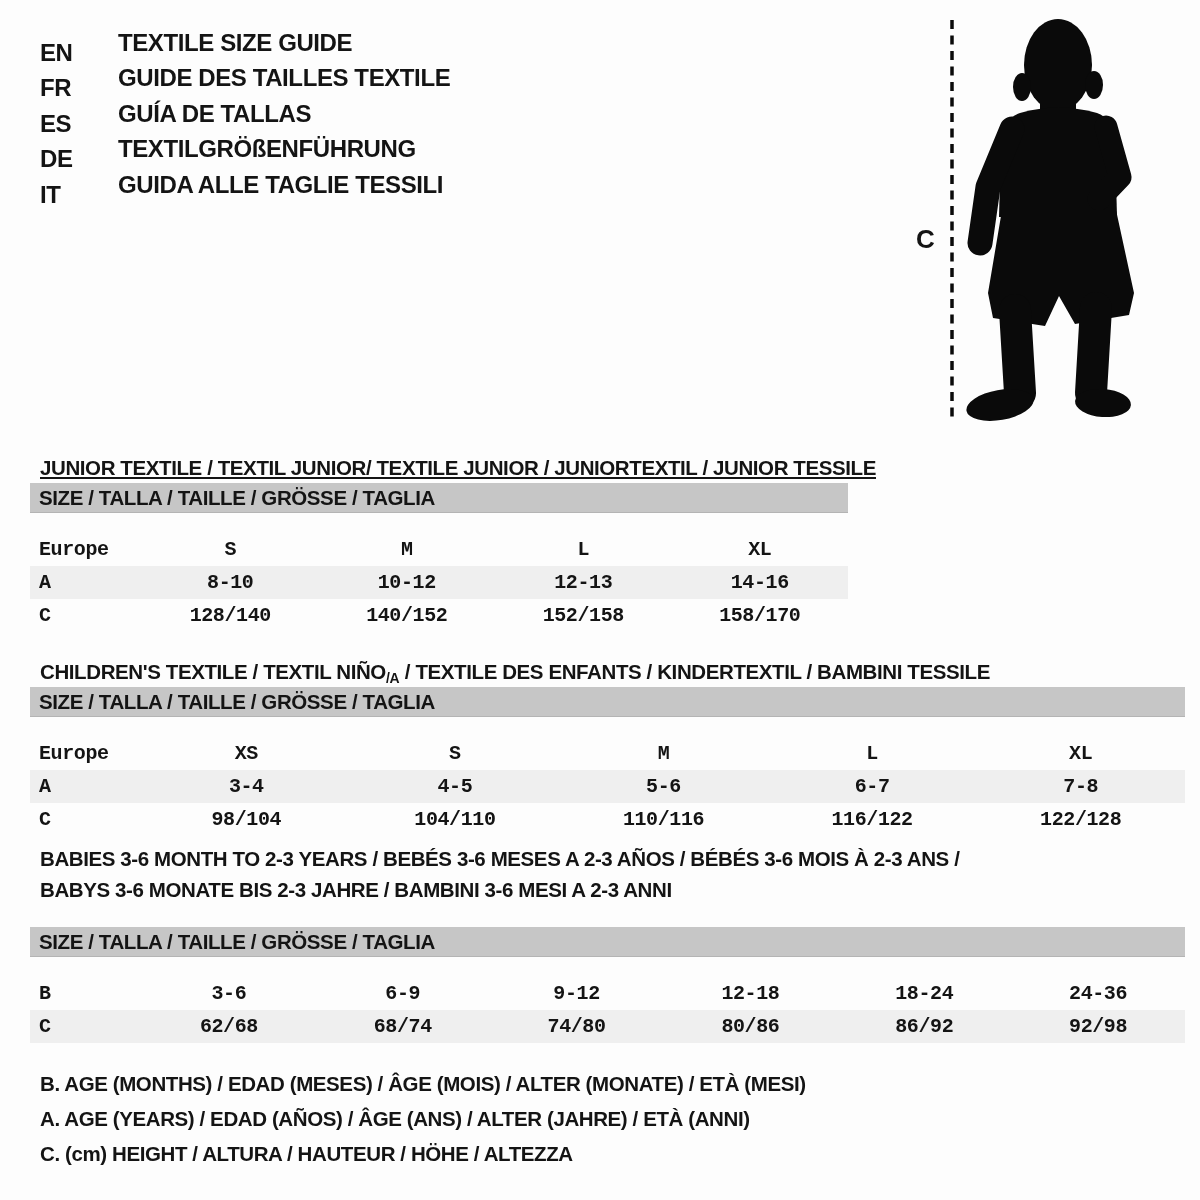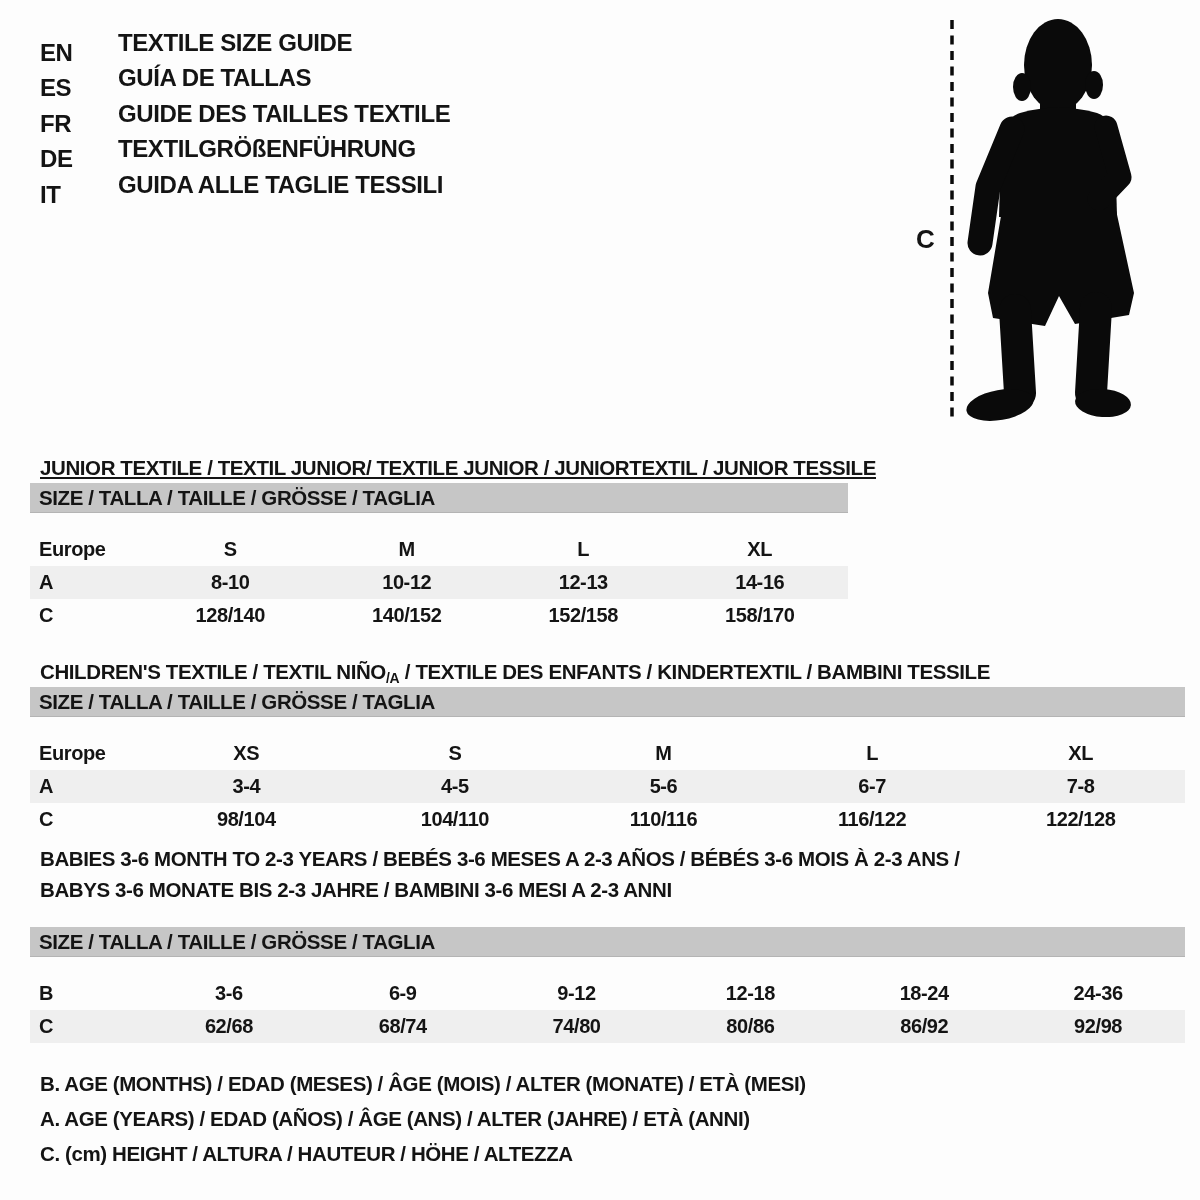--- a/index.html
+++ b/index.html
@@ -24,46 +24,46 @@
   
   .tblwrap{position:absolute;left:30px;}
   .tbl-junior{top:483px;width:818px;}
   .tbl-children{top:687px;width:1155px;}
   .tbl-babies{top:927px;width:1155px;}
   .band{
     height:30px;background:var(--band-bg,#c6c6c6);
     font-size:20.5px;line-height:30px;padding-left:9px;margin-bottom:20px;
     border-bottom:1px solid #b4b4b4;box-sizing:border-box;
   }
-  table{width:100%;border-collapse:collapse;table-layout:fixed;font-size:20px;}
+  table{width:100%;border-collapse:collapse;table-layout:fixed;font-size:20px;font-family:Liberation Mono, monospace;}
   col.c-label{width:112px;}
   td{height:33px;text-align:center;padding:0;letter-spacing:-0.4px;}
   td.row-label{text-align:left;padding-left:9px;}
   tr.shaded{background:var(--shade-bg,#efefef);}
   
   .legend{position:absolute;left:40px;top:1066px;font-size:20.5px;line-height:35px;}
   .legend div{white-space:nowrap;}
 </style>
 </head>
 <body>
 
 <div class="canvas" style="--page-bg: #fdfdfd; --ink: #141414; --band-bg: #c6c6c6; --shade-bg: #efefef;">
 
   <div class="lang-block">
     <div class="lang-row">
       <span class="lang-code">EN</span>
       <span>TEXTILE SIZE GUIDE</span>
     </div>
     <div class="lang-row">
+      <span class="lang-code">FR</span>
+      <span>GUIDE DES TAILLES TEXTILE</span>
+    </div>
+    <div class="lang-row">
       <span class="lang-code">ES</span>
       <span>GUÍA DE TALLAS</span>
-    </div>
-    <div class="lang-row">
-      <span class="lang-code">FR</span>
-      <span>GUIDE DES TAILLES TEXTILE</span>
     </div>
     <div class="lang-row">
       <span class="lang-code">DE</span>
       <span>TEXTILGRÖßENFÜHRUNG</span>
     </div>
     <div class="lang-row">
       <span class="lang-code">IT</span>
       <span>GUIDA ALLE TAGLIE TESSILI</span>
     </div>
   </div>

